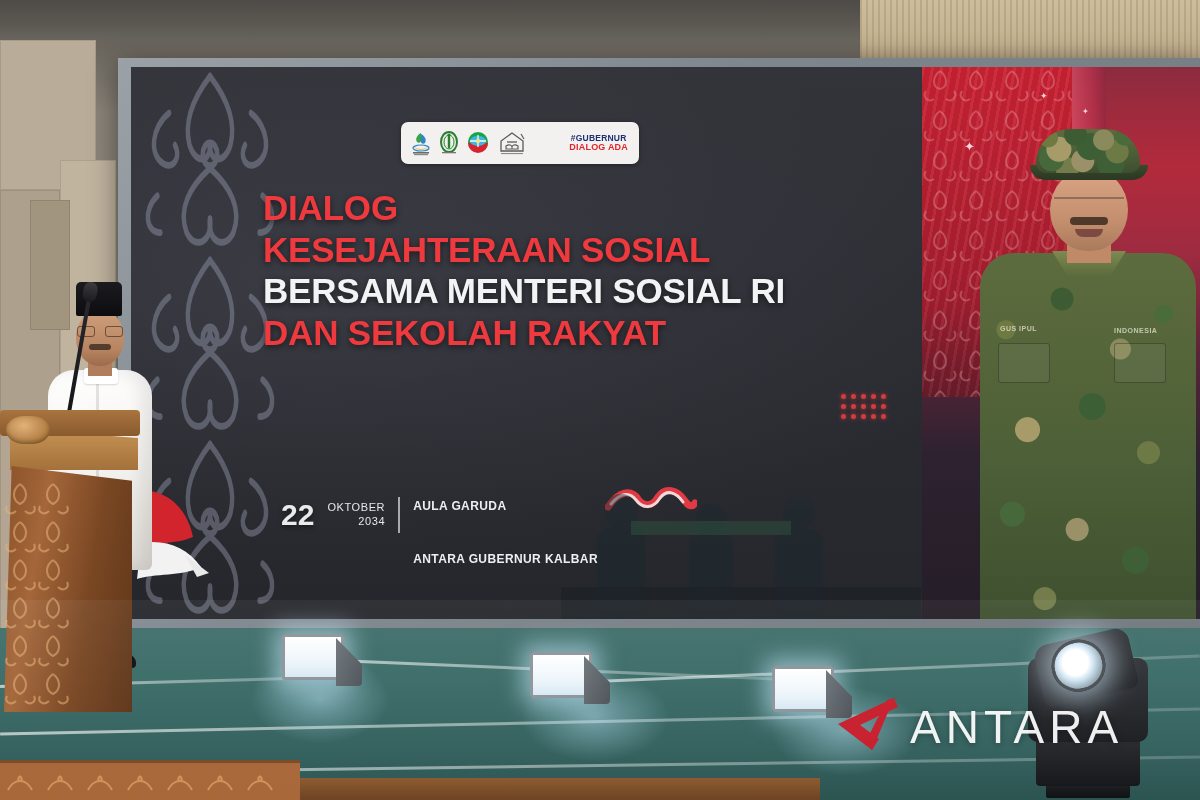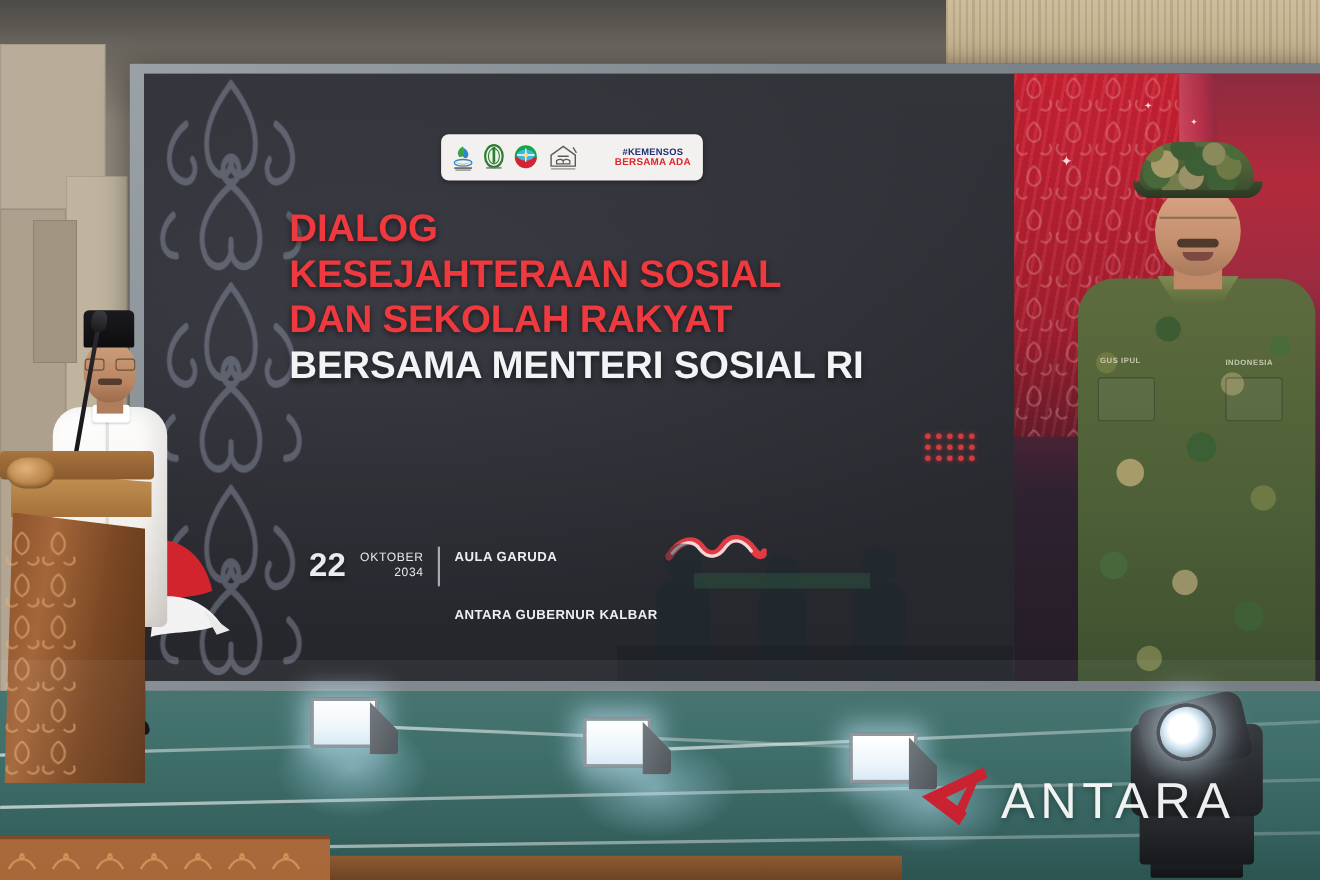--- a/index.html
+++ b/index.html
@@ -528,30 +528,30 @@
           <svg width="30" height="26" viewBox="0 0 30 26" aria-hidden="true">
             <path d="M15 3 L 26 11 L 26 21 L 4 21 L 4 11 Z" fill="none" stroke="#5b5b5b" stroke-width="1.3"></path>
             <path d="M10 12 L 20 12" stroke="#5b5b5b" stroke-width="1.3"></path>
             <path d="M9 16 C 12 14, 15 15, 15 17 C 15 15, 18 14, 21 16 L 21 19 L 9 19 Z" fill="none" stroke="#5b5b5b" stroke-width="1.2"></path>
             <path d="M15 17 L 15 19" stroke="#5b5b5b" stroke-width="1"></path>
             <path d="M24 4 L 27 9" stroke="#5b5b5b" stroke-width="1.2"></path>
             <rect x="4" y="23" width="22" height="1.1" fill="#8a8a8a"></rect>
           </svg>
         </span>
         <span class="kemensos-tag">
-          <span class="l1">#KEMENSOS</span>
-          <span class="l2">BERSAMA ADA</span>
+          <span class="l1">#GUBERNUR</span>
+          <span class="l2">DIALOG ADA</span>
         </span>
       </div>
 
       <div class="headline">
         <div class="ln red">DIALOG</div>
         <div class="ln red">KESEJAHTERAAN SOSIAL</div>
+        <div class="ln white">BERSAMA MENTERI SOSIAL RI</div>
         <div class="ln red">DAN SEKOLAH RAKYAT</div>
-        <div class="ln white">BERSAMA MENTERI SOSIAL RI</div>
       </div>
 
       <div class="dot-grid">
         <i></i>
           <i></i>
           <i></i>
           <i></i>
           <i></i>
         <i></i>
           <i></i>

